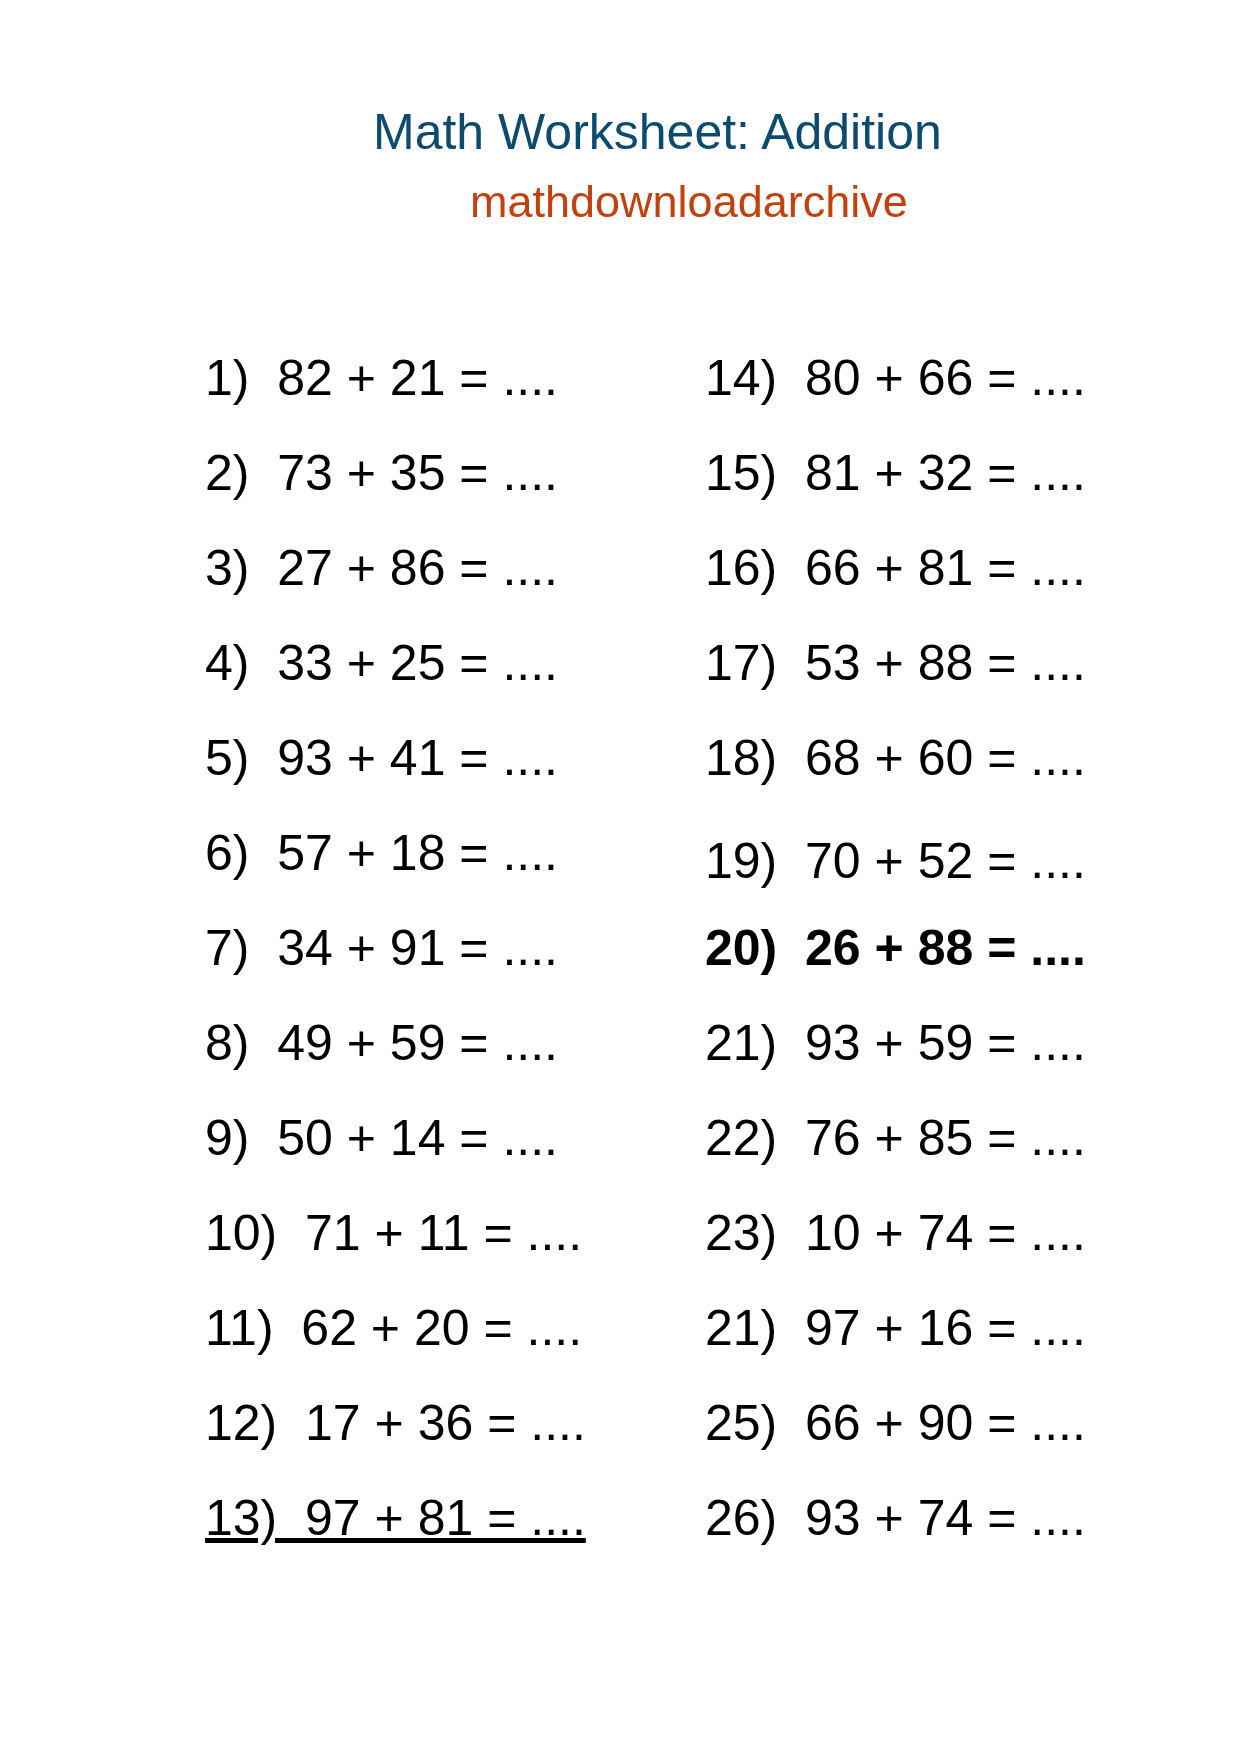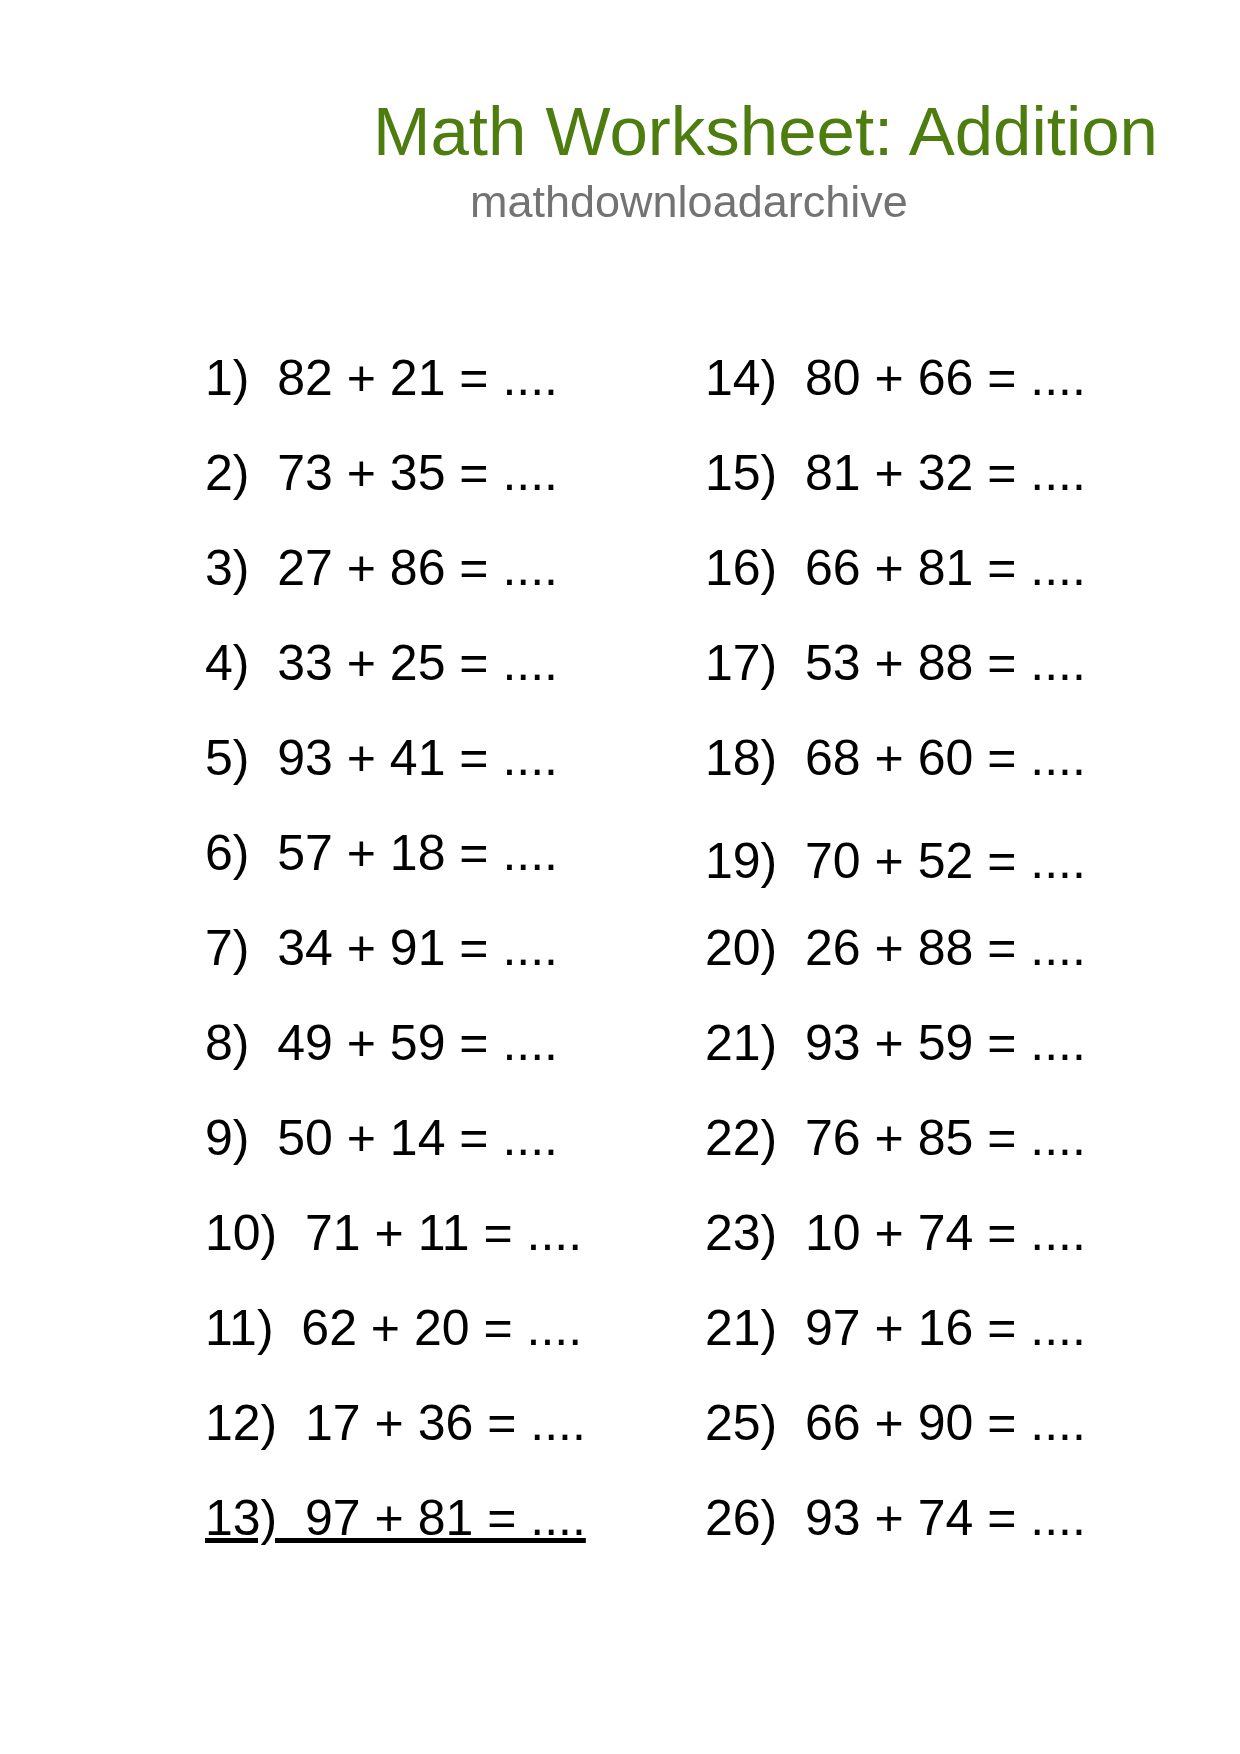--- a/index.html
+++ b/index.html
@@ -12,33 +12,33 @@
       height: 1754px;
       position: relative;
       overflow: hidden;
       font-family: "Liberation Sans", sans-serif;
       color: #000000;
     }
     .title {
       position: absolute;
       left: 373px;
       top: 97px;
-      font-size: 69px;
+      font-size: 50px;
       line-height: 70px;
       white-space: nowrap;
-      color: #4d7c0f;
+      color: #0c4a6e;
     }
     .subtitle {
       position: absolute;
       left: 470px;
       top: 175px;
       font-size: 45px;
       line-height: 54px;
       white-space: nowrap;
-      color: #737373;
+      color: #c2410c;
     }
     .column {
       position: absolute;
       top: 0;
     }
     .col-left { left: 205px; }
     .col-right { left: 705px; }
     .problem {
       position: absolute;
       left: 0;
@@ -70,20 +70,20 @@
   <div class="problem" style="top: 1493px; text-decoration: underline;">13)  97 + 81 = ....</div>
 </div>
 
 <div class="column col-right">
   <div class="problem" style="top: 353px;">14)  80 + 66 = ....</div>
   <div class="problem" style="top: 448px;">15)  81 + 32 = ....</div>
   <div class="problem" style="top: 543px;">16)  66 + 81 = ....</div>
   <div class="problem" style="top: 638px;">17)  53 + 88 = ....</div>
   <div class="problem" style="top: 733px;">18)  68 + 60 = ....</div>
   <div class="problem" style="top: 828px; margin-top: 8px;">19)  70 + 52 = ....</div>
-  <div class="problem" style="top: 923px;">20)  26 + 88 = ....</div>
+  <div class="problem" style="top: 923px; font-weight: bold;">20)  26 + 88 = ....</div>
   <div class="problem" style="top: 1018px;">21)  93 + 59 = ....</div>
   <div class="problem" style="top: 1113px;">22)  76 + 85 = ....</div>
   <div class="problem" style="top: 1208px;">23)  10 + 74 = ....</div>
   <div class="problem" style="top: 1303px;">21)  97 + 16 = ....</div>
   <div class="problem" style="top: 1398px;">25)  66 + 90 = ....</div>
   <div class="problem" style="top: 1493px;">26)  93 + 74 = ....</div>
 </div>
 
 </body></html>

